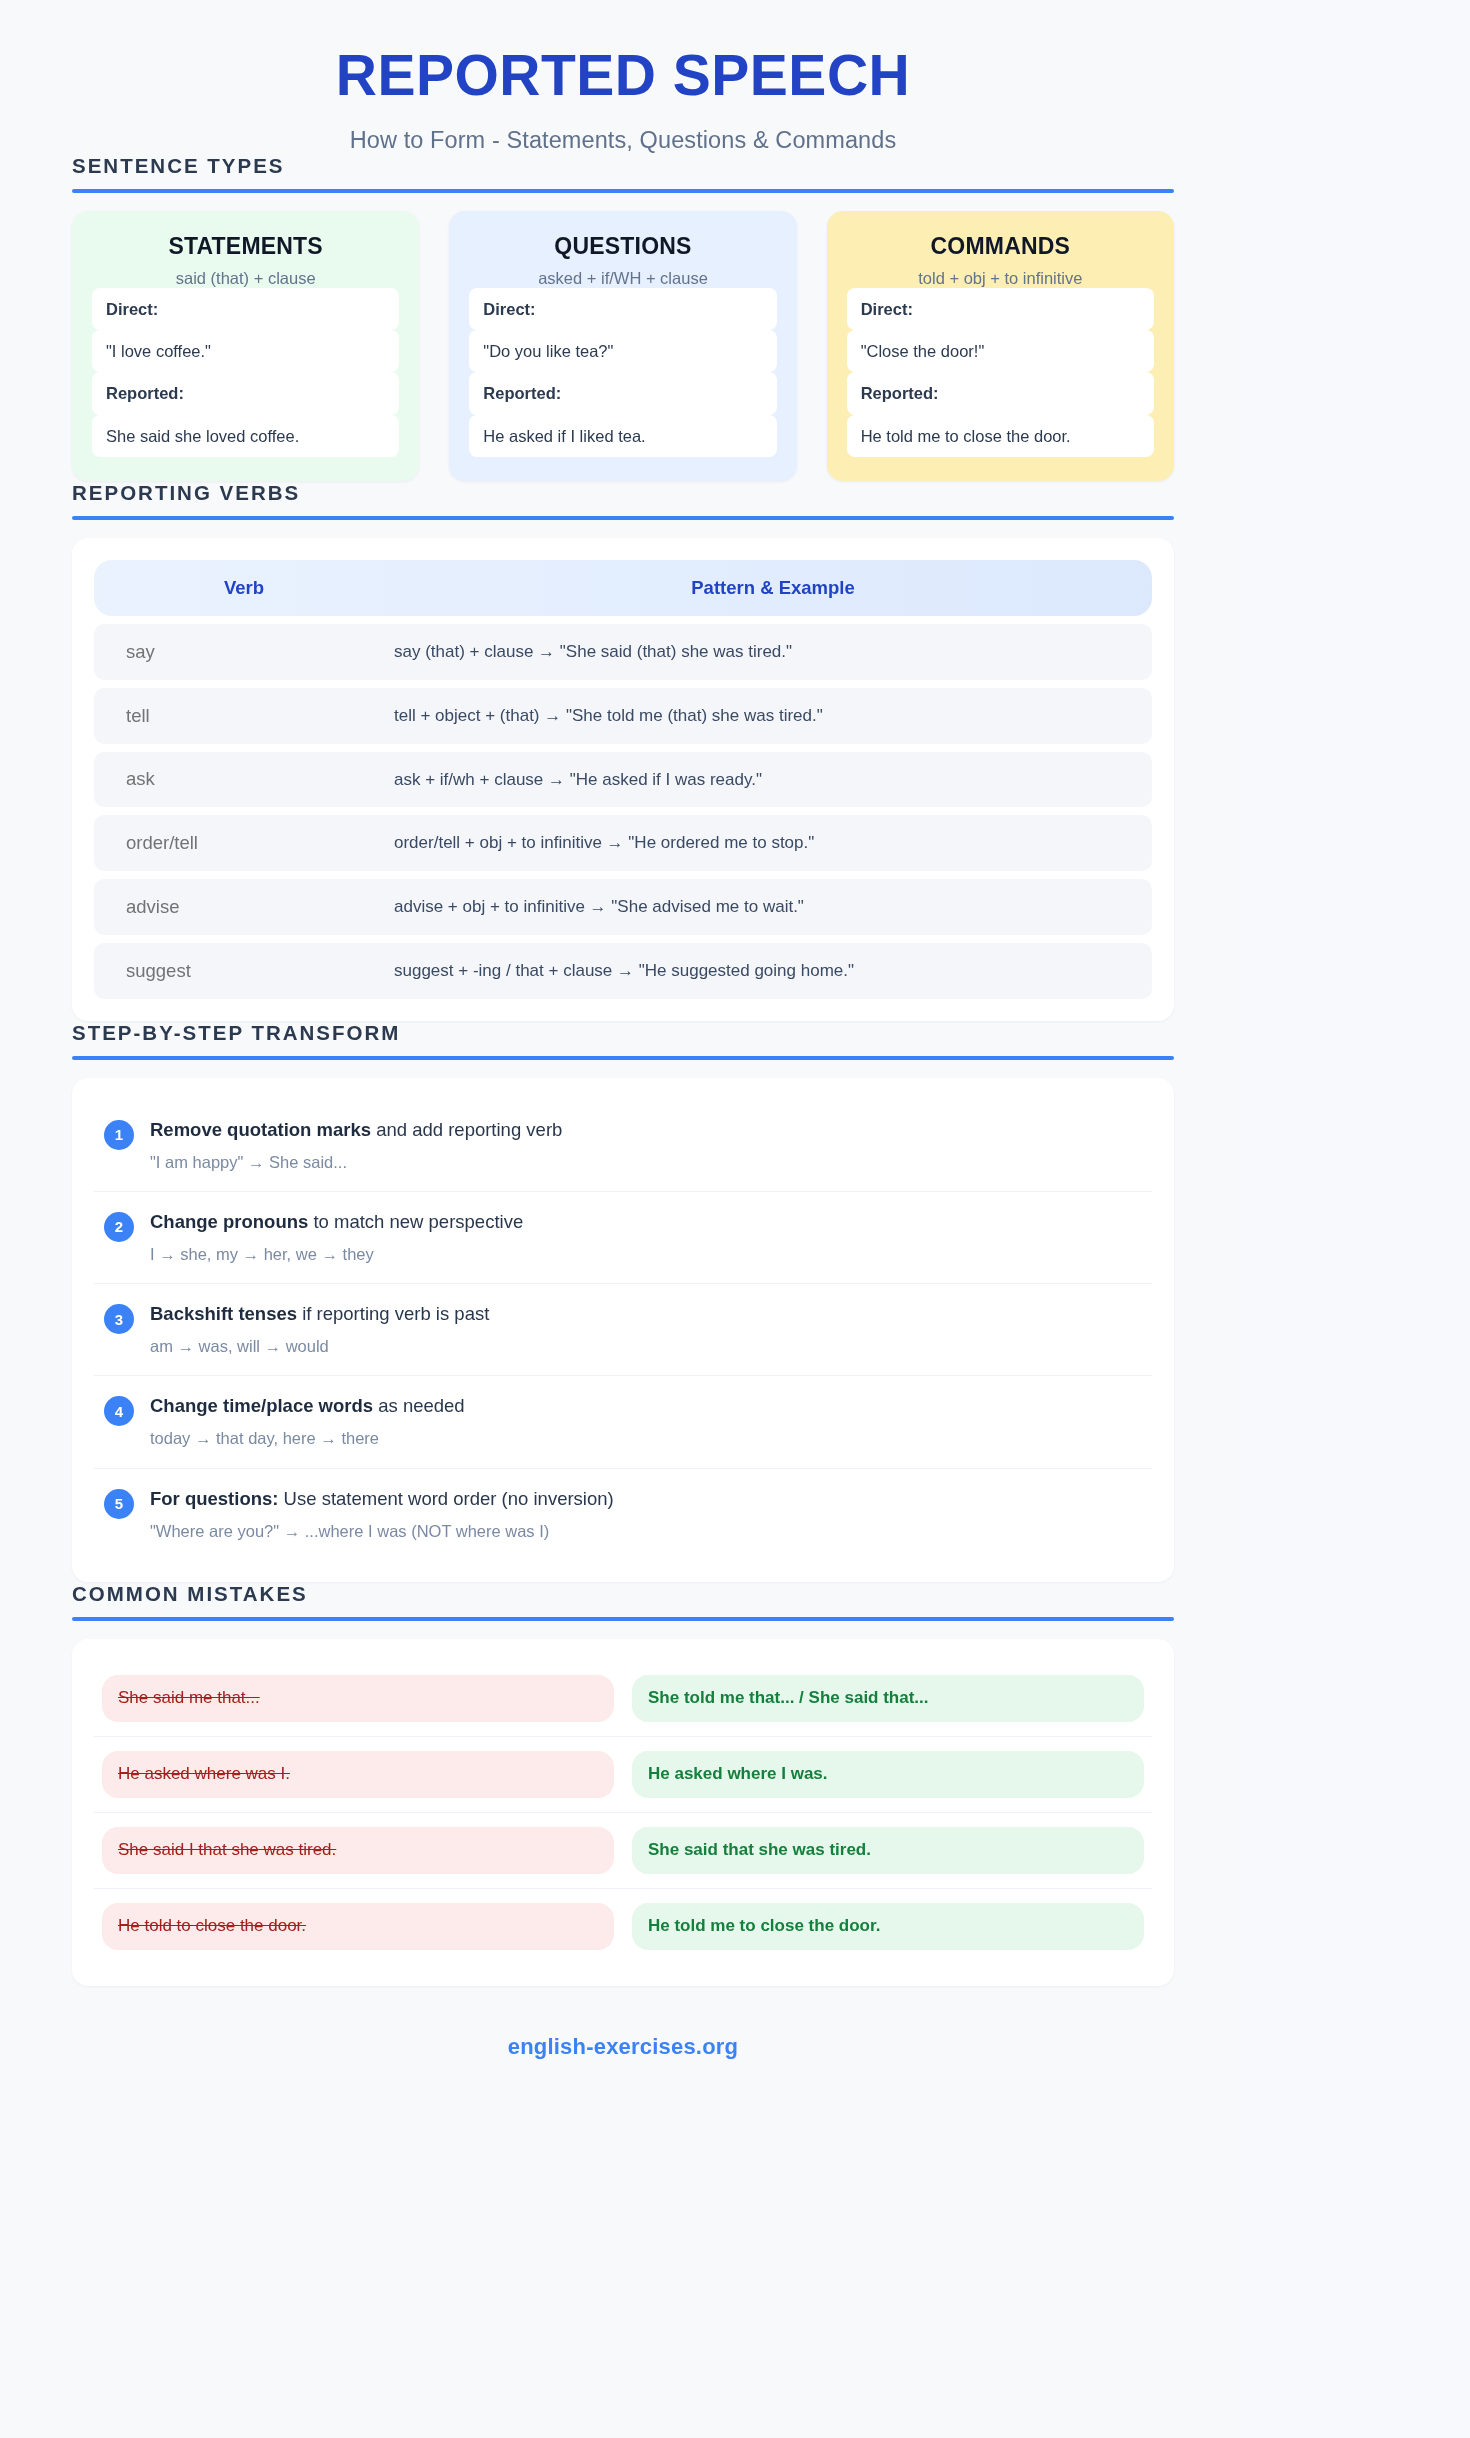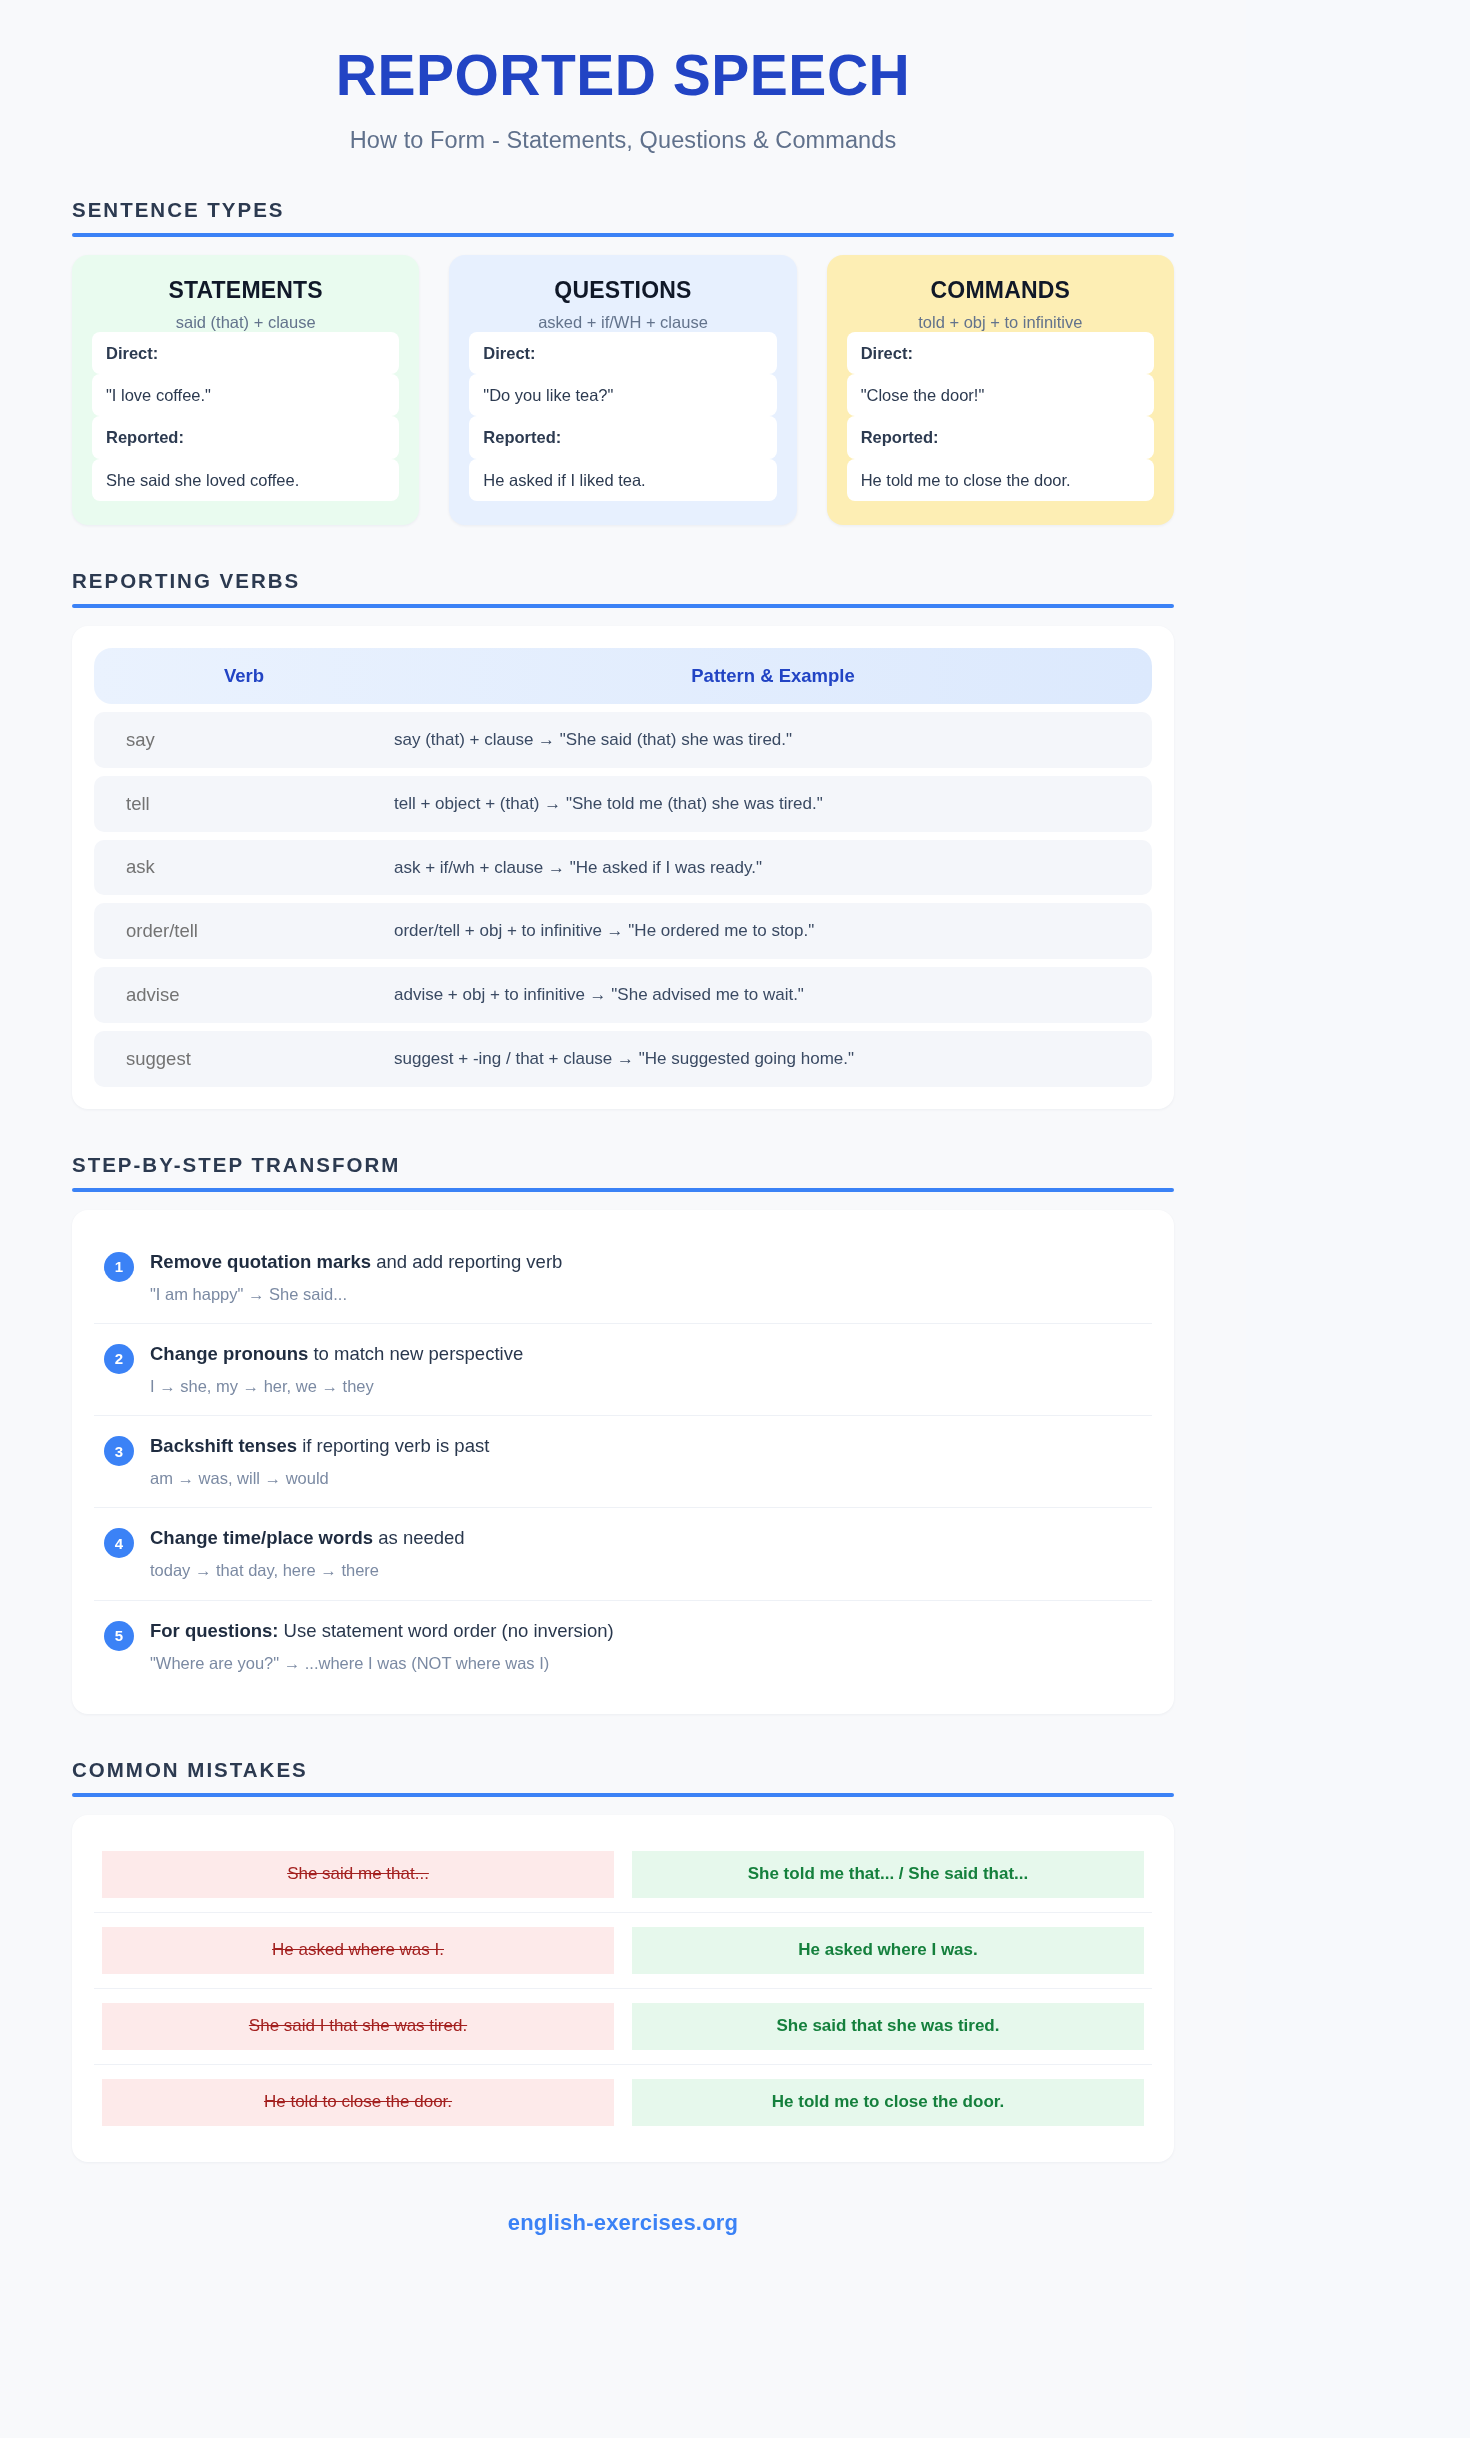--- a/index.html
+++ b/index.html
@@ -36,21 +36,21 @@
 
   .subtitle {
     margin-top: 21px;
     font-size: 23.5px;
     font-weight: 400;
     color: #60718c;
     letter-spacing: 0.1px;
   }
 
   
-  .section-head { margin-top: 44px; }
+  .section-head { }
   .section-head .label {
     font-size: 20.5px;
     font-weight: 700;
     letter-spacing: 2.0px;
     color: #2c3a50;
     text-transform: uppercase;
   }
   .section-head .rule {
     margin-top: 11px;
     height: 4px;
@@ -191,25 +191,24 @@
   .mrow {
     display: grid;
     grid-template-columns: 1fr 1fr;
     gap: 18px;
     padding: 14px 8px;
     border-bottom: 1px solid #eef1f6;
   }
   .mrow:last-child { border-bottom: none; }
 
   .cell {
-    border-radius: 0;
+    border-radius: 16px;
     padding: 12px 16px;
     font-size: 17px;
     line-height: 1.35;
-    text-align: center;
   }
   .cell.wrong {
     background: #fdeaea;
     color: #a3201f;
     text-decoration: line-through;
     font-weight: 500;
   }
   .cell.right {
     background: #e6f8ec;
     color: #15803d;

